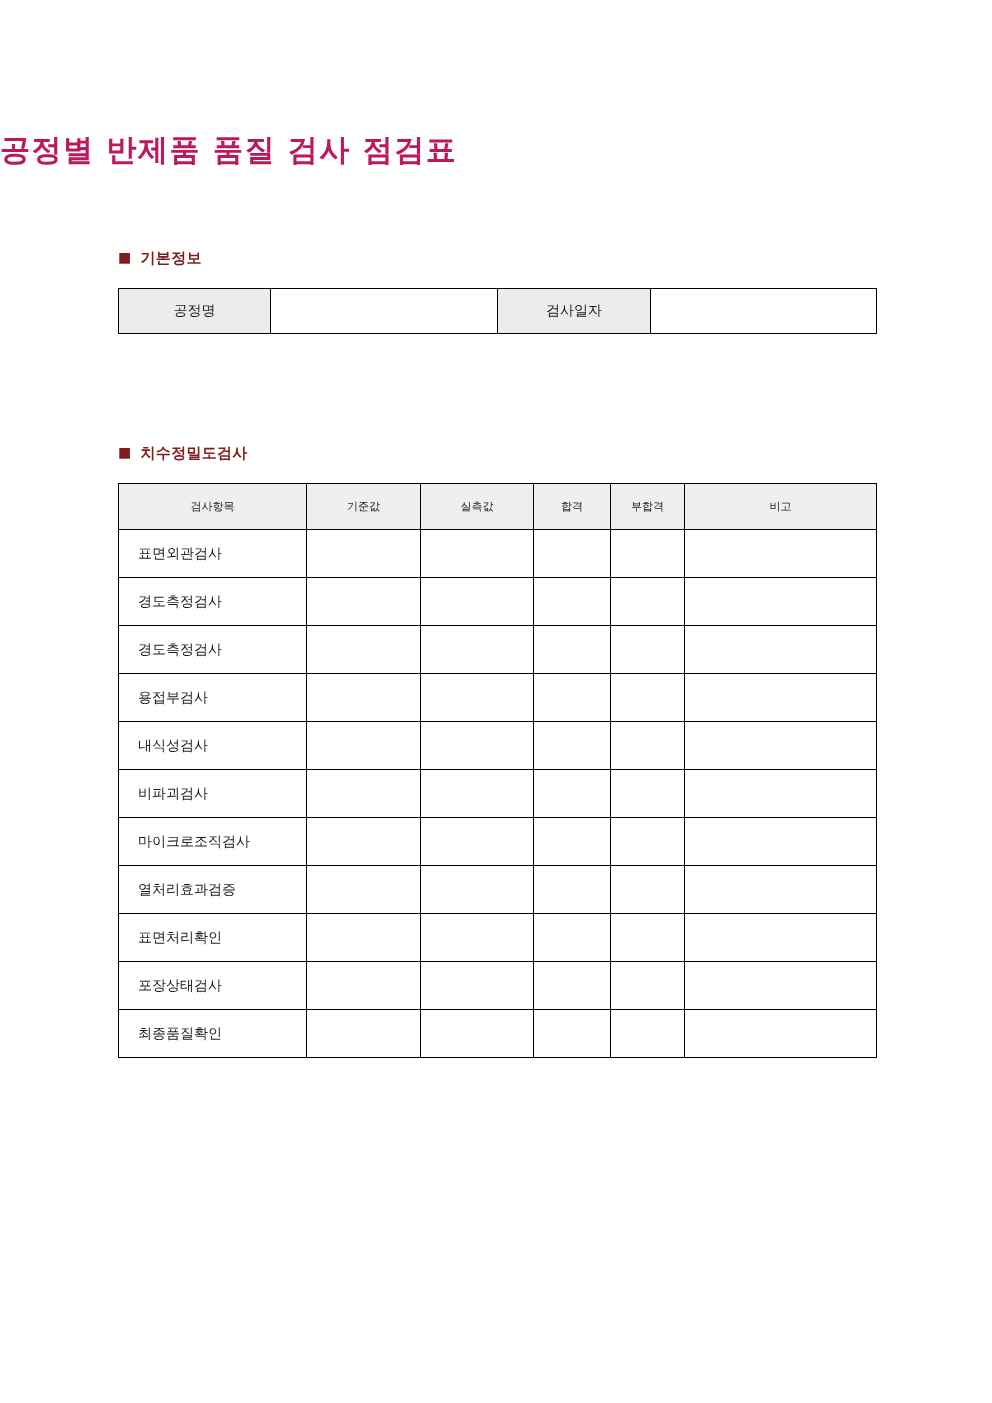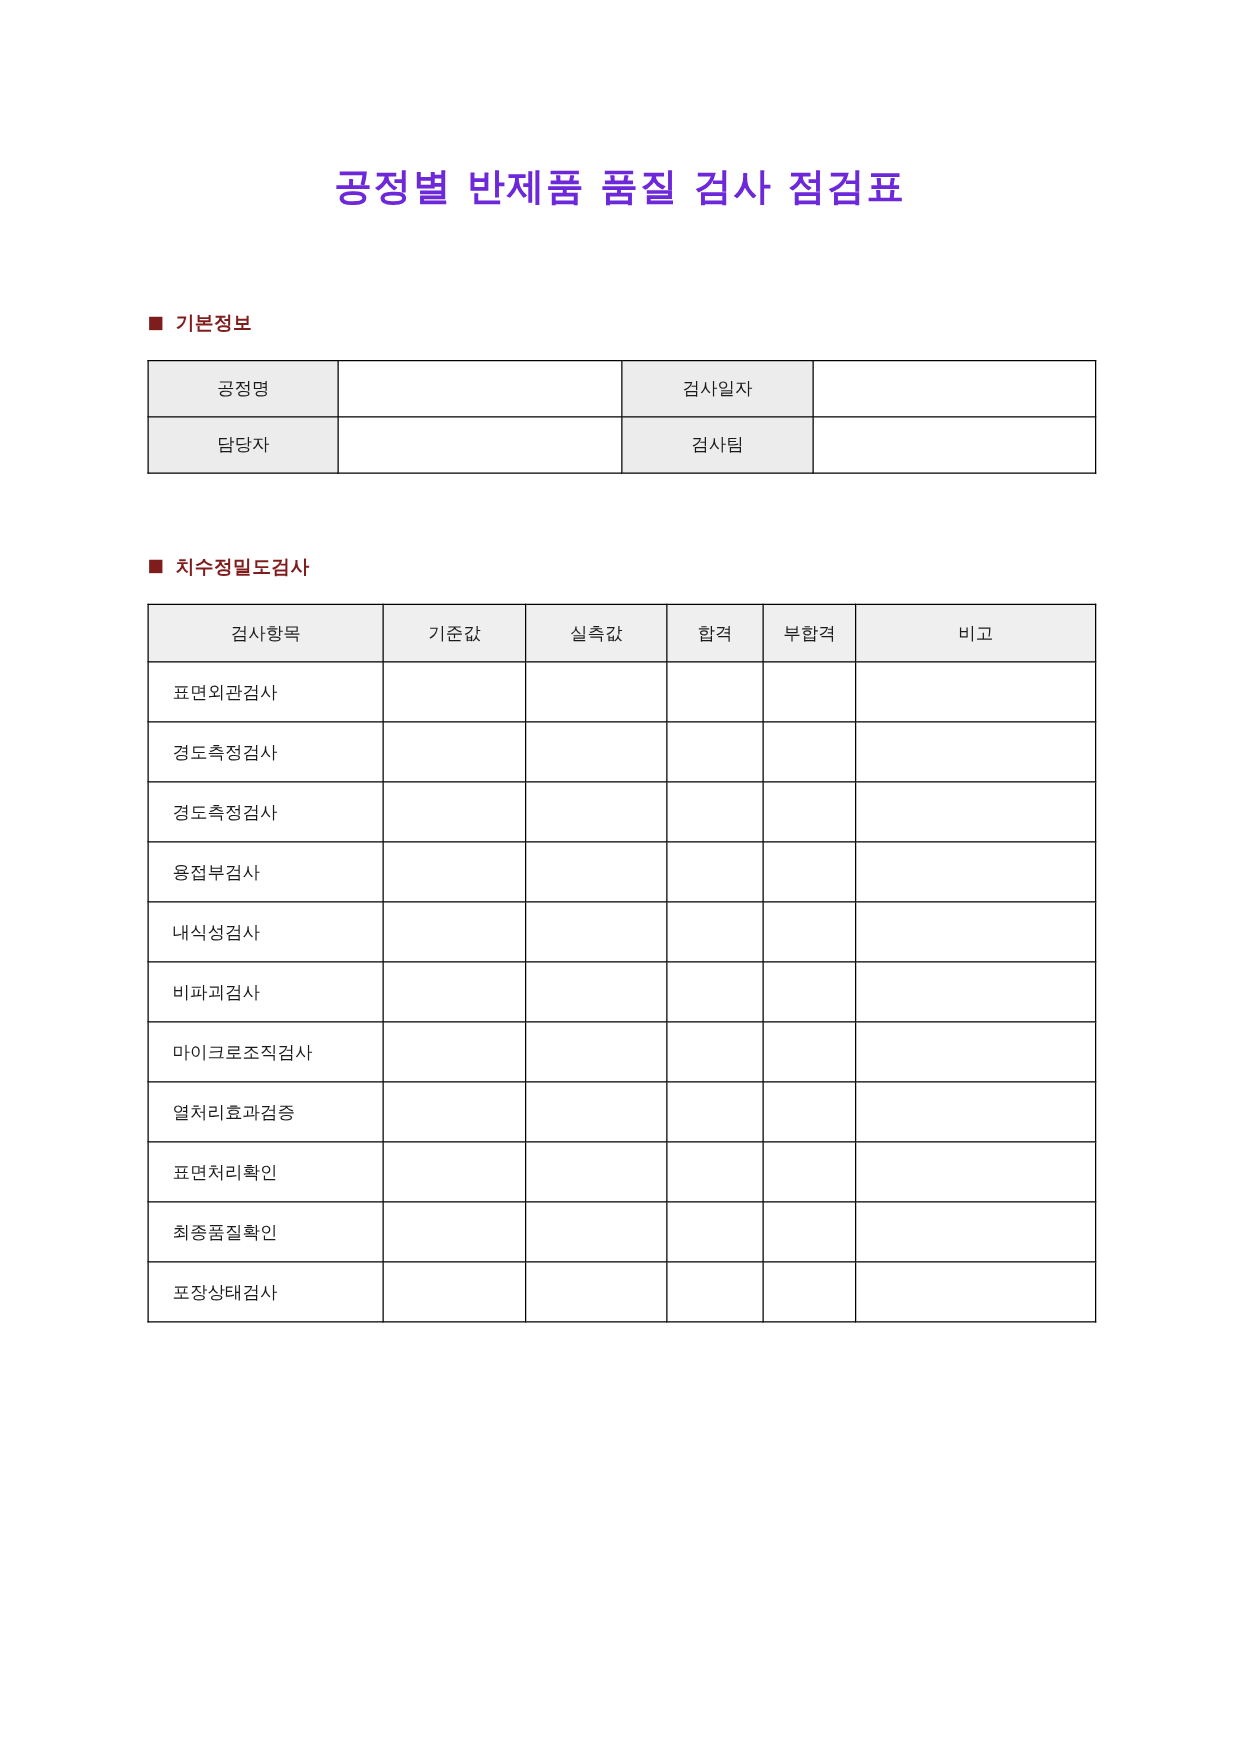--- a/index.html
+++ b/index.html
@@ -23,25 +23,24 @@
     height: 1403px;
     box-sizing: border-box;
   }
 
   
   .doc-title {
     position: absolute;
     left: 0;
     top: 132px;
     width: 992px;
-    text-align: center;
     font-size: 30px;
     font-weight: bold;
     letter-spacing: 1.5px;
-    color: #6d28d9;
+    color: #be185d;
     line-height: 1.2;
   }
 
   
   .section-heading {
     position: absolute;
     left: 118px;
     font-size: 15px;
     font-weight: bold;
     color: #7f1d1d;
@@ -101,21 +100,21 @@
   #inspection-table {
     left: 118px;
     top: 483px;
     width: 758px;
   }
   #inspection-table thead th {
     background: #efefef;
     height: 45px;
     text-align: center;
     font-weight: normal;
-    font-size: 14px;
+    font-size: 11px;
     color: #1a1a1a;
   }
   #inspection-table tbody td {
     height: 47px;
     background: #ffffff;
   }
   #inspection-table tbody td.item-name {
     text-align: left;
     padding-left: 19px;
     font-size: 14px;
@@ -147,26 +146,20 @@
       <col class="col-lbl-a">
         <col class="col-val-a">
       <col class="col-lbl-b">
         <col class="col-val-b">
     </colgroup>
     <tbody>
       <tr>
         <td class="lbl">공정명</td>
         <td class="val"></td>
         <td class="lbl">검사일자</td>
-        <td class="val"></td>
-      </tr>
-      <tr>
-        <td class="lbl">담당자</td>
-        <td class="val"></td>
-        <td class="lbl">검사팀</td>
         <td class="val"></td>
       </tr>
     </tbody>
   </table>
 
   <div class="section-heading" id="sec-items">
     <span class="bullet">■</span><span>치수정밀도검사</span>
   </div>
 
   <table class="grid" id="inspection-table">
@@ -255,29 +248,29 @@
         </tr>
         <tr>
           <td class="item-name">표면처리확인</td>
           <td class="blank"></td>
           <td class="blank"></td>
           <td class="blank"></td>
           <td class="blank"></td>
           <td class="blank"></td>
         </tr>
         <tr>
+          <td class="item-name">포장상태검사</td>
+          <td class="blank"></td>
+          <td class="blank"></td>
+          <td class="blank"></td>
+          <td class="blank"></td>
+          <td class="blank"></td>
+        </tr>
+        <tr>
           <td class="item-name">최종품질확인</td>
-          <td class="blank"></td>
-          <td class="blank"></td>
-          <td class="blank"></td>
-          <td class="blank"></td>
-          <td class="blank"></td>
-        </tr>
-        <tr>
-          <td class="item-name">포장상태검사</td>
           <td class="blank"></td>
           <td class="blank"></td>
           <td class="blank"></td>
           <td class="blank"></td>
           <td class="blank"></td>
         </tr>
       </tbody>
   </table>
 
 </div>

